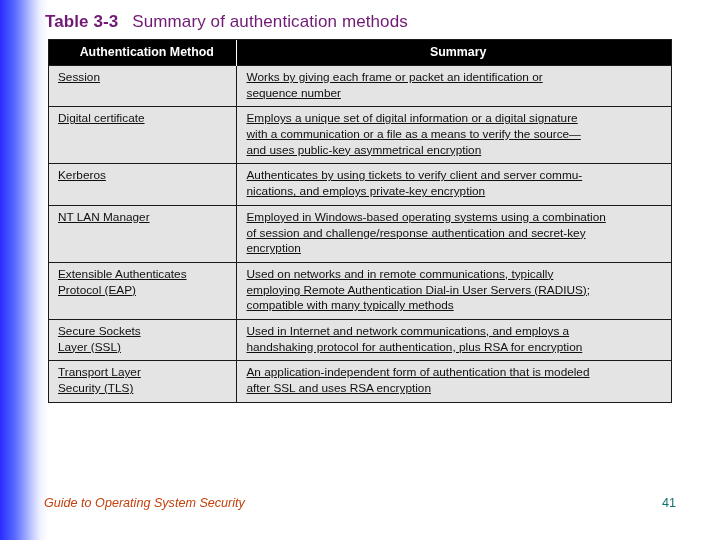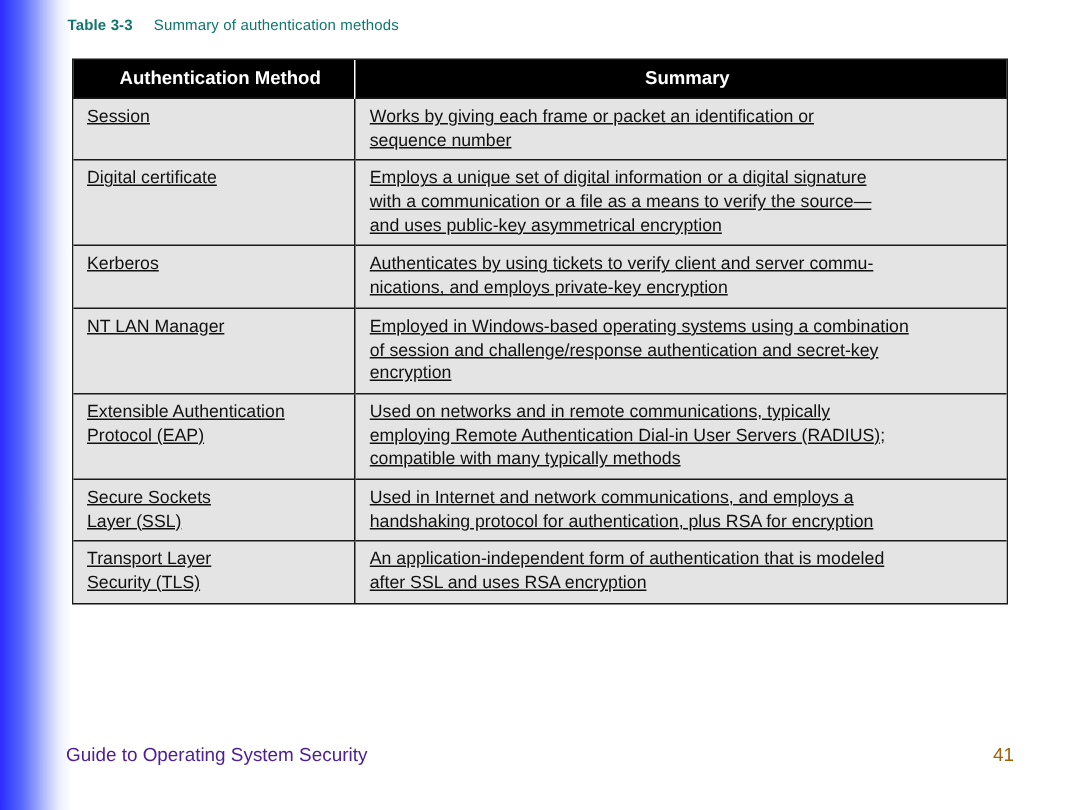--- a/index.html
+++ b/index.html
@@ -37,22 +37,22 @@
     left: 0; top: 0;
     width: 720px; height: 540px;
   }
 
   
   .caption {
     position: absolute;
     left: 45px;
     top: 12px;
     white-space: nowrap;
-    color: #0f766e;
-    font-size: 10px;
+    color: #701a75;
+    font-size: 17px;
     letter-spacing: 0.1px;
   }
   .caption .cap-label {
     font-weight: bold;
     margin-right: 14px;
   }
   .caption .cap-text {
     font-weight: normal;
   }
 
@@ -109,29 +109,30 @@
     padding-right: 5px;
   }
   .cell-line { display: block; white-space: nowrap; text-decoration: underline; }
 
   
   .footer-title {
     position: absolute;
     left: 44px;
     top: 496px;
     font-size: 12.6px;
-    color: #4c1d95;
+    color: #c2410c;
     white-space: nowrap;
+    font-style: italic;
   }
   .footer-page {
     position: absolute;
     left: 662px;
     top: 496px;
     font-size: 12.6px;
-    color: #a16207;
+    color: #0f766e;
     white-space: nowrap;
   }
 </style>
 </head>
 <body>
 
 <div class="slide-bg"></div>
 
 <div class="slide">
 
@@ -185,21 +186,21 @@
               <span class="cell-line">NT LAN Manager</span>
             </td>
             <td class="cell-summary">
               <span class="cell-line">Employed in Windows-based operating systems using a combination</span>
               <span class="cell-line">of session and challenge/response authentication and secret-key</span>
               <span class="cell-line">encryption</span>
             </td>
           </tr>
           <tr>
             <td class="cell-method">
-              <span class="cell-line">Extensible Authentication</span>
+              <span class="cell-line">Extensible Authenticates</span>
               <span class="cell-line">Protocol (EAP)</span>
             </td>
             <td class="cell-summary">
               <span class="cell-line">Used on networks and in remote communications, typically</span>
               <span class="cell-line">employing Remote Authentication Dial-in User Servers (RADIUS);</span>
               <span class="cell-line">compatible with many typically methods</span>
             </td>
           </tr>
           <tr>
             <td class="cell-method">

